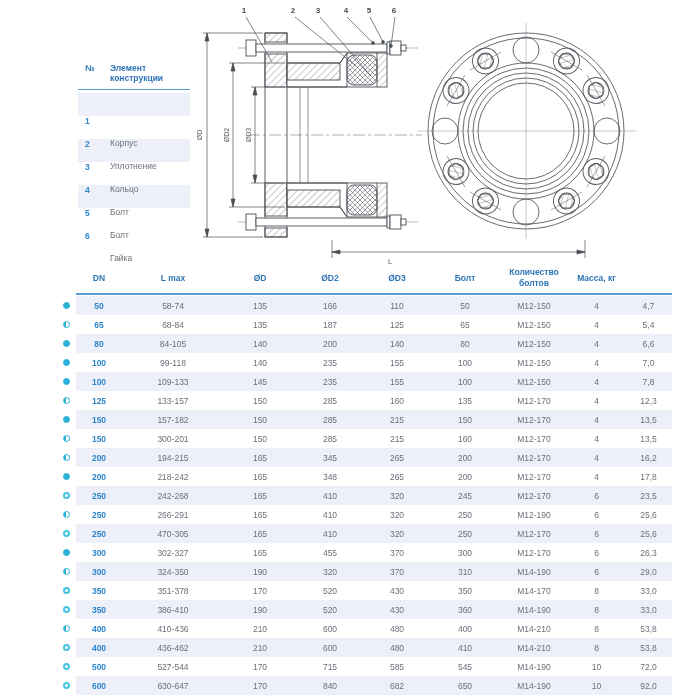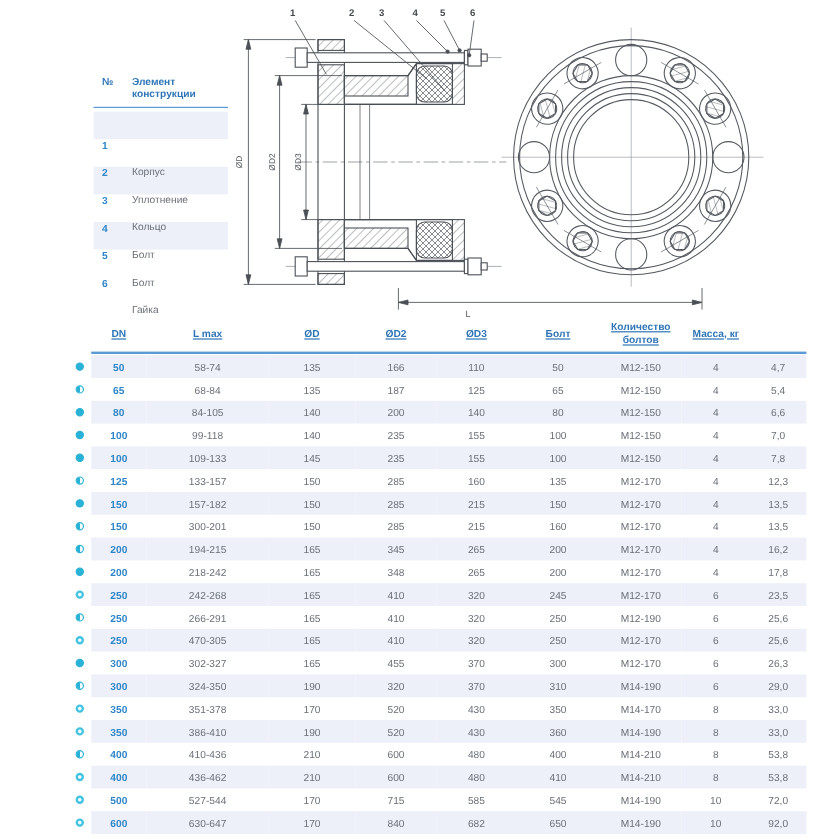--- a/index.html
+++ b/index.html
@@ -15,21 +15,21 @@
   .legend-row:nth-child(odd){background:#edf0f8;}
   .legend-row .n{padding-left:7px;color:#2e86c9;font-weight:bold;}
   .legend-row .lbl{color:#6b7078;margin-top:45px;}
   
   .drawing{position:absolute;left:190px;top:0px;width:480px;height:270px;}
   .drawing text{font-family:"Liberation Sans","DejaVu Sans",sans-serif;}
   
   .spec{position:absolute;left:56px;top:261px;width:616px;font-size:8.5px;}
   .cols{display:grid;grid-template-columns:20px 46px 102px 72px 68px 66px 70px 68px 57px 47px;}
   .spec-head{position:relative;min-height:34px;align-items:center;text-align:center;
-             color:#2e75b6;font-weight:bold;line-height:1.25;text-decoration:underline;}
+             color:#2e75b6;font-weight:bold;line-height:1.25;}
   .spec-head::after{content:"";position:absolute;left:20px;right:0;bottom:0;height:2px;background:#5b9bd5;}
   .spec-body{margin-top:1px;}
   .spec-row{height:19px;align-items:center;text-align:right;color:#6b7078;}
   .spec-row .cell{height:100%;display:flex;align-items:center;justify-content:center;}
   .spec-row:nth-child(odd) .cell{background:#edf0f8;}
   .spec-row .dn{color:#2e86c9;font-weight:bold;}
   .mcell{background:#fff !important;display:flex;align-items:center;justify-content:center;height:100%;}
   .dot{width:7px;height:7px;border-radius:50%;box-sizing:border-box;}
   .m-solid{background:#29b2d6;border:1px solid #29b2d6;}
   .m-half{border:1px solid #29b2d6;background:linear-gradient(90deg,#29b2d6 50%,#ffffff 50%);}

